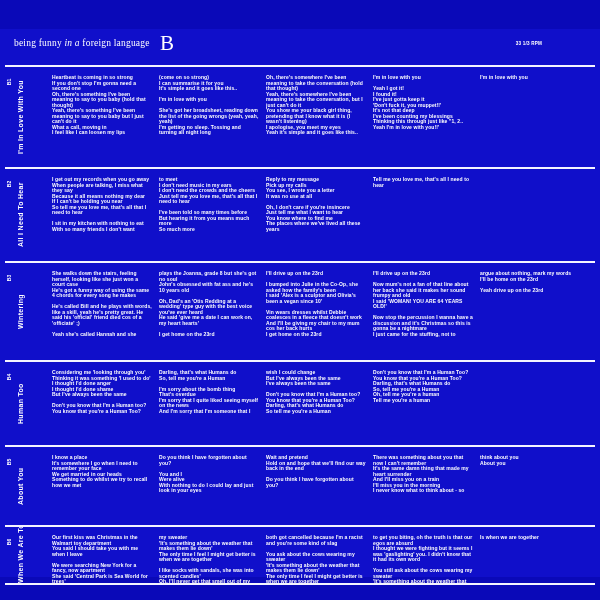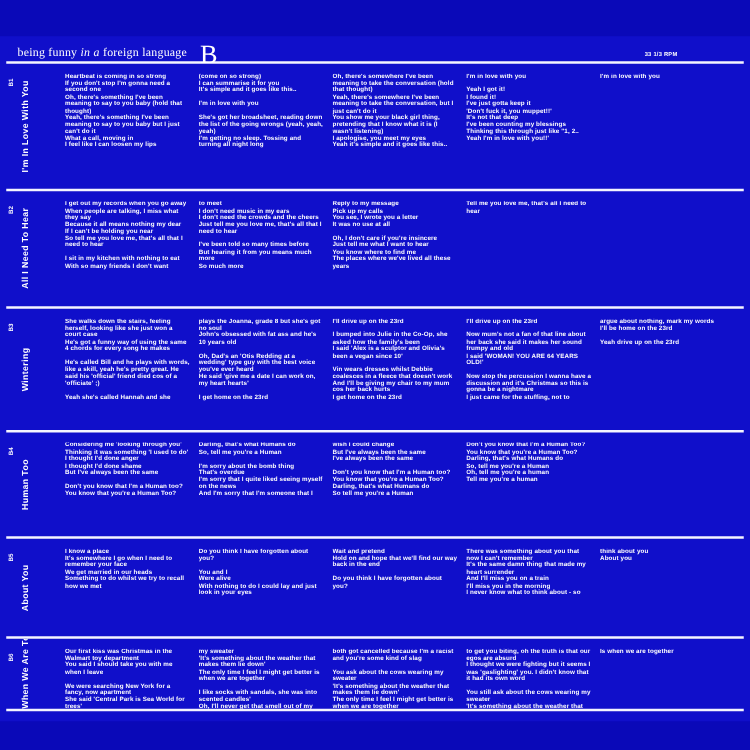--- a/index.html
+++ b/index.html
@@ -9,21 +9,21 @@
     font-family: "Liberation Sans", sans-serif;
     color: #ffffff;
     position: relative;
   }
   .sheet {
     position: absolute; top: 29px; left: 0; width: 600px; height: 548px;
     background: #100fca;
   }
   .divider { height: 2px; background: #f4f4ff; margin: 0 5px; }
   
-  .header-band { height: 20px; position: relative; }
+  .header-band { height: 36px; position: relative; }
   .album-title {
     position: absolute; left: 14px; top: 9px;
     font-family: "Liberation Serif", serif;
     font-size: 9.5px; letter-spacing: 0.2px; white-space: nowrap;
   }
   .album-title .it { font-style: italic; }
   .side-letter {
     position: absolute; left: 160px; top: 1px;
     font-family: "Liberation Serif", serif;
     font-size: 21px; line-height: 26px;

